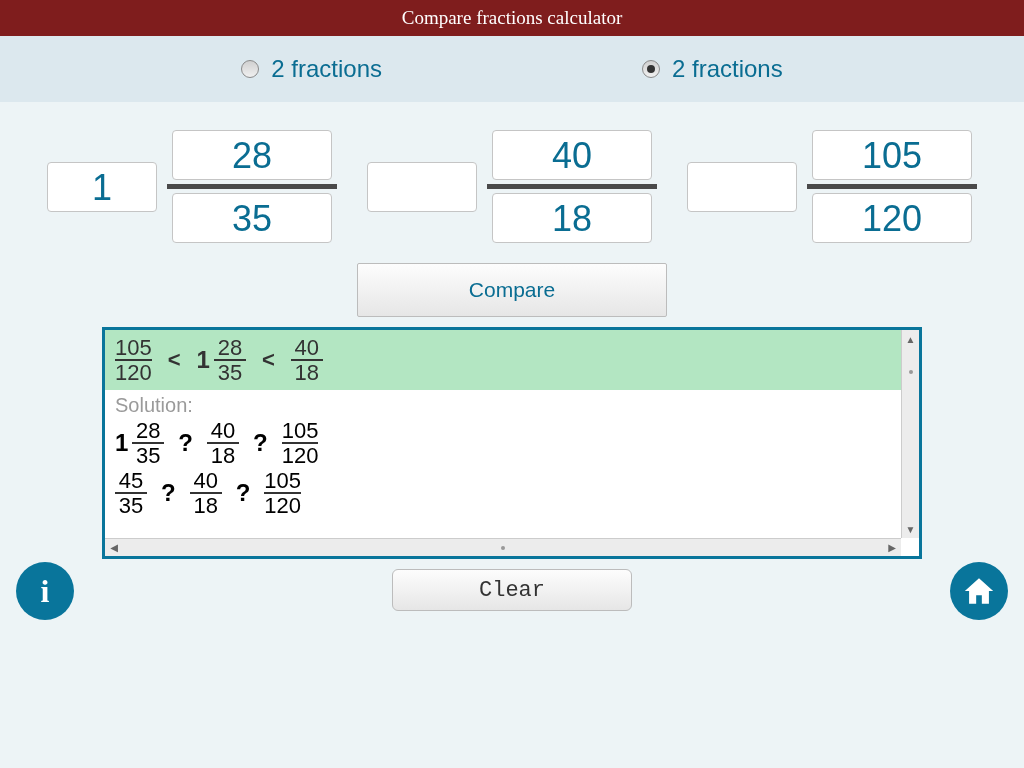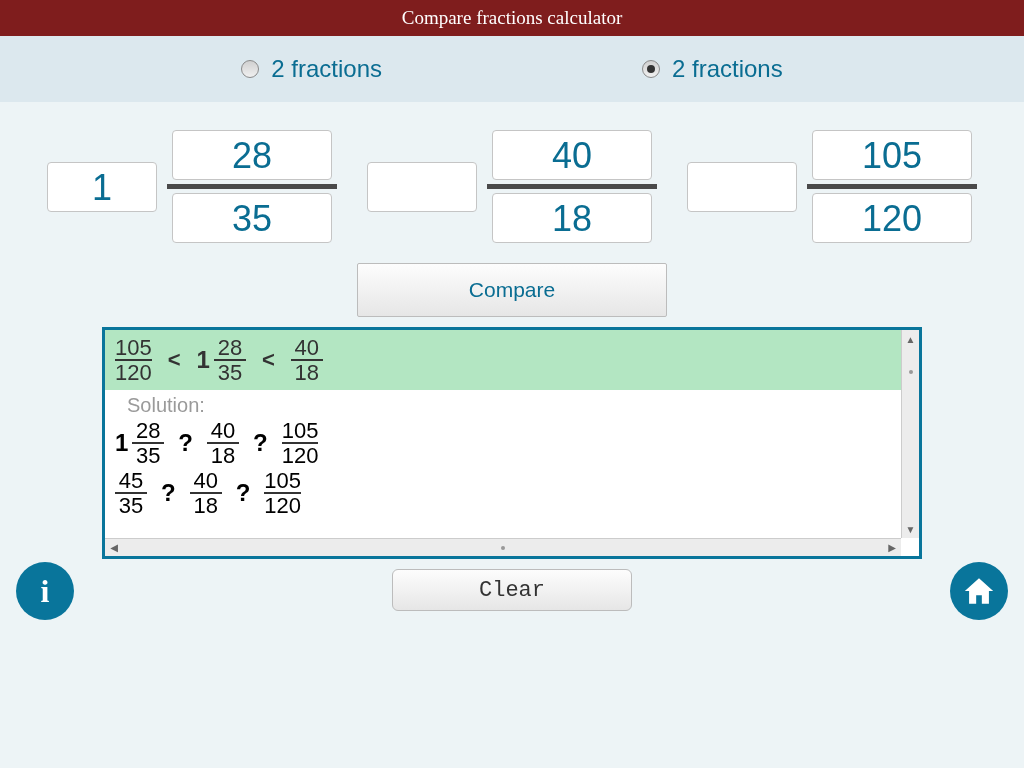--- a/index.html
+++ b/index.html
@@ -48,21 +48,21 @@
   .result-content { flex: 1; overflow: hidden; position: relative; }
   .green-strip {
     background: #b3e6c2; padding: 6px 10px; display: flex; align-items: center; gap: 16px;
     font-size: 22px; color: #333;
   }
   .mini-frac { display: inline-flex; flex-direction: column; align-items: center; font-size: 22px; line-height: 1.05; }
   .mini-frac .bar { width: 100%; min-width: 32px; height: 2px; background: #333; }
   .mixed { display: inline-flex; align-items: center; gap: 4px; }
   .mixed .whole { font-size: 24px; font-weight: bold; }
   .lt { font-size: 22px; font-weight: bold; }
-  .solution-label { color: #9a9a9a; font-size: 20px; padding: 4px 22px 0; }
+  .solution-label { color: #9a9a9a; font-size: 20px; padding: 4px 10px 0; }
   .sol-row { display: flex; align-items: center; gap: 14px; padding: 0 10px; font-size: 22px; margin-top: 2px; }
   .qmark { font-size: 24px; font-weight: bold; }
   .vscroll {
     position: absolute; top: 0; right: 0; width: 18px; height: calc(100% - 18px);
     background: #ececec; border-left: 1px solid #ccc;
   }
   .vscroll .arrow { width:100%; height:18px; background:#ececec; display:flex; align-items:center; justify-content:center; font-size:10px; color:#666; }
   .vscroll .dot { position:absolute; top: 40px; right:6px; width:4px;height:4px;border-radius:50%;background:#999; }
   .hscroll {
     position: absolute; left: 0; bottom: 0; height: 18px; width: calc(100% - 18px);

